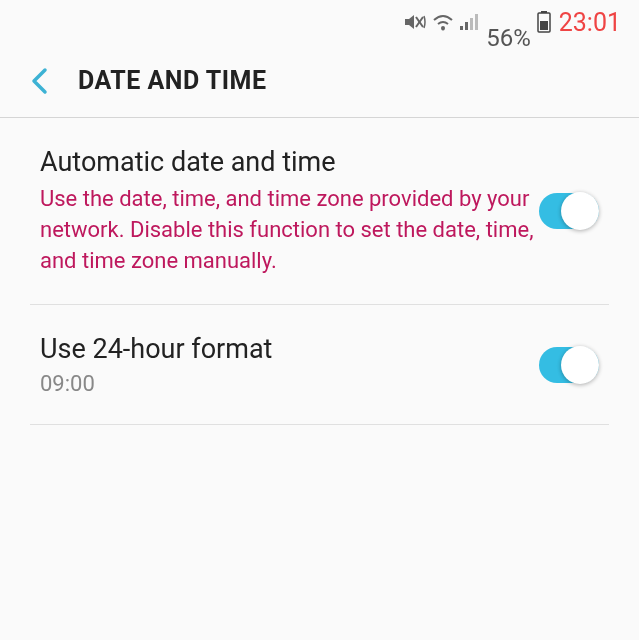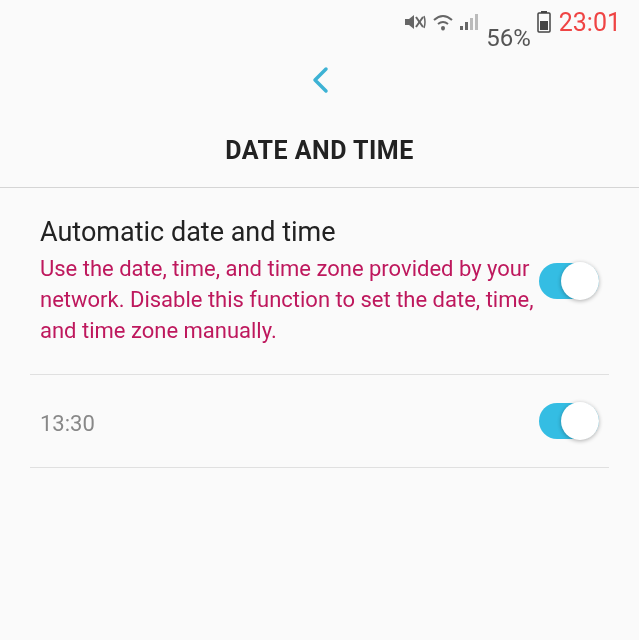--- a/index.html
+++ b/index.html
@@ -35,22 +35,21 @@
     }
     .status-bar .clock {
       font-size: 25px;
       color: #ef4444;
       margin-left: 2px;
     }
     .header {
       display: flex;
       align-items: center;
       padding: 22px 30px 22px 30px;
-      gap: 42px;
-      flex-direction: column;
+      gap: 30px;
     }
     .back-btn {
       color: #3db2d4;
       display: flex;
       align-items: center;
       cursor: pointer;
     }
     .header-title {
       font-size: 25px;
       font-weight: 700;
@@ -167,20 +166,21 @@
   </div>
   <div class="toggle">
     <div class="toggle-knob"></div>
   </div>
 </div>
 
 <div class="divider-inset"></div>
 
 <div class="setting-row">
   <div class="setting-text">
-    <div class="setting-sub">13:30</div>
+    <div class="setting-title">Use 24-hour format</div>
+    <div class="setting-sub">09:00</div>
   </div>
   <div class="toggle">
     <div class="toggle-knob"></div>
   </div>
 </div>
 
 <div class="divider-inset"></div>
 
 </body></html>

